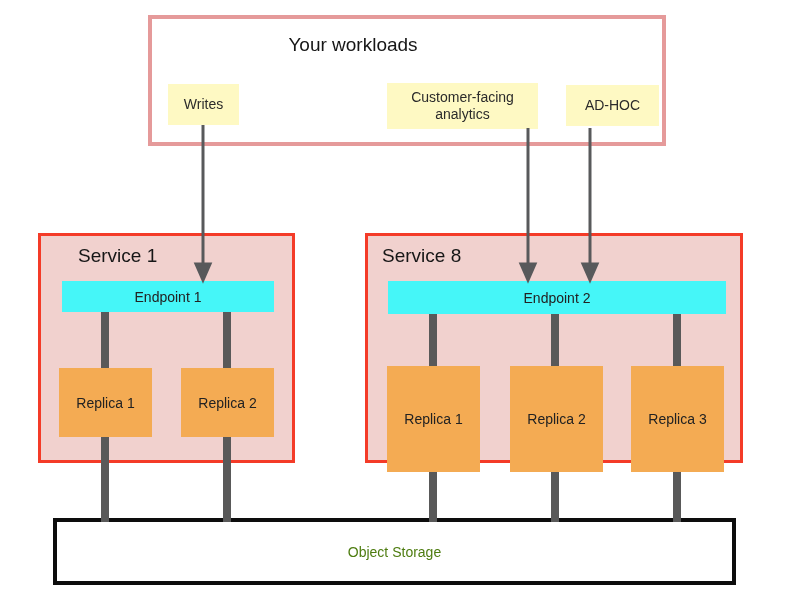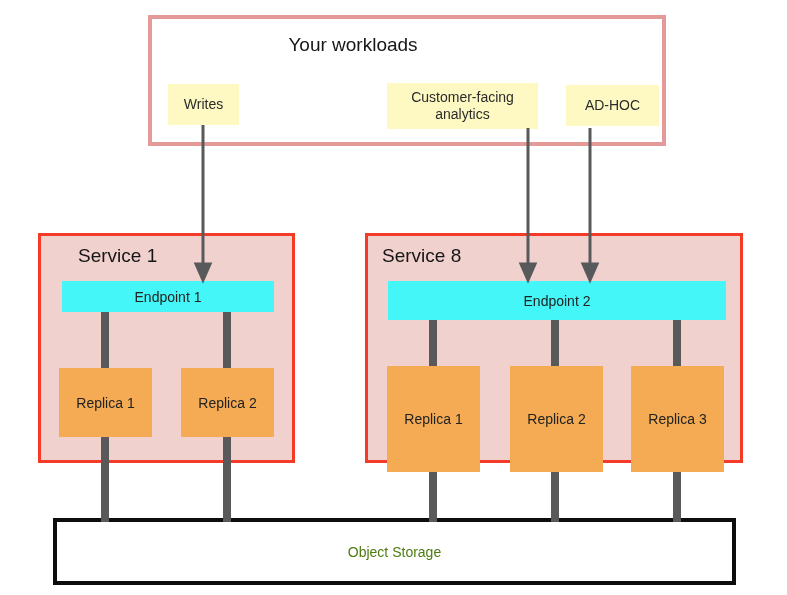--- a/index.html
+++ b/index.html
@@ -17,21 +17,21 @@
   .wl-adhoc{left:566px;top:85px;width:93px;height:41px;}
   
   .service-box{border:3px solid #f43b28;background:#f1d1ce;z-index:1;}
   .svc1{left:38px;top:233px;width:257px;height:230px;}
   .svc2{left:365px;top:233px;width:378px;height:230px;}
   .service-title{font-size:19px;color:#161616;z-index:3;}
   .svc1-title{left:60px;top:245px;margin-left:18px;}
   .svc2-title{left:382px;top:245px;}
   .endpoint{background:#45f6f8;display:flex;align-items:center;justify-content:center;font-size:14px;color:#222;z-index:3;}
   .ep1{left:62px;top:281px;width:212px;height:31px;}
-  .ep2{left:388px;top:281px;width:338px;height:39px;}
+  .ep2{left:388px;top:281px;width:338px;height:33px;}
   .replica{background:#f4ab53;display:flex;align-items:center;justify-content:center;font-size:14px;color:#222;z-index:3;margin-top:24px;}
   .r1a{left:59px;top:344px;width:93px;height:69px;}
   .r1b{left:181px;top:344px;width:93px;height:69px;}
   .r2a{left:387px;top:342px;width:93px;height:106px;}
   .r2b{left:510px;top:342px;width:93px;height:106px;}
   .r2c{left:631px;top:342px;width:93px;height:106px;}
   
   .connector{width:8px;background:#595959;z-index:2;}
   .c1{left:101px;top:312px;height:210px;}
   .c2{left:223px;top:312px;height:210px;}

